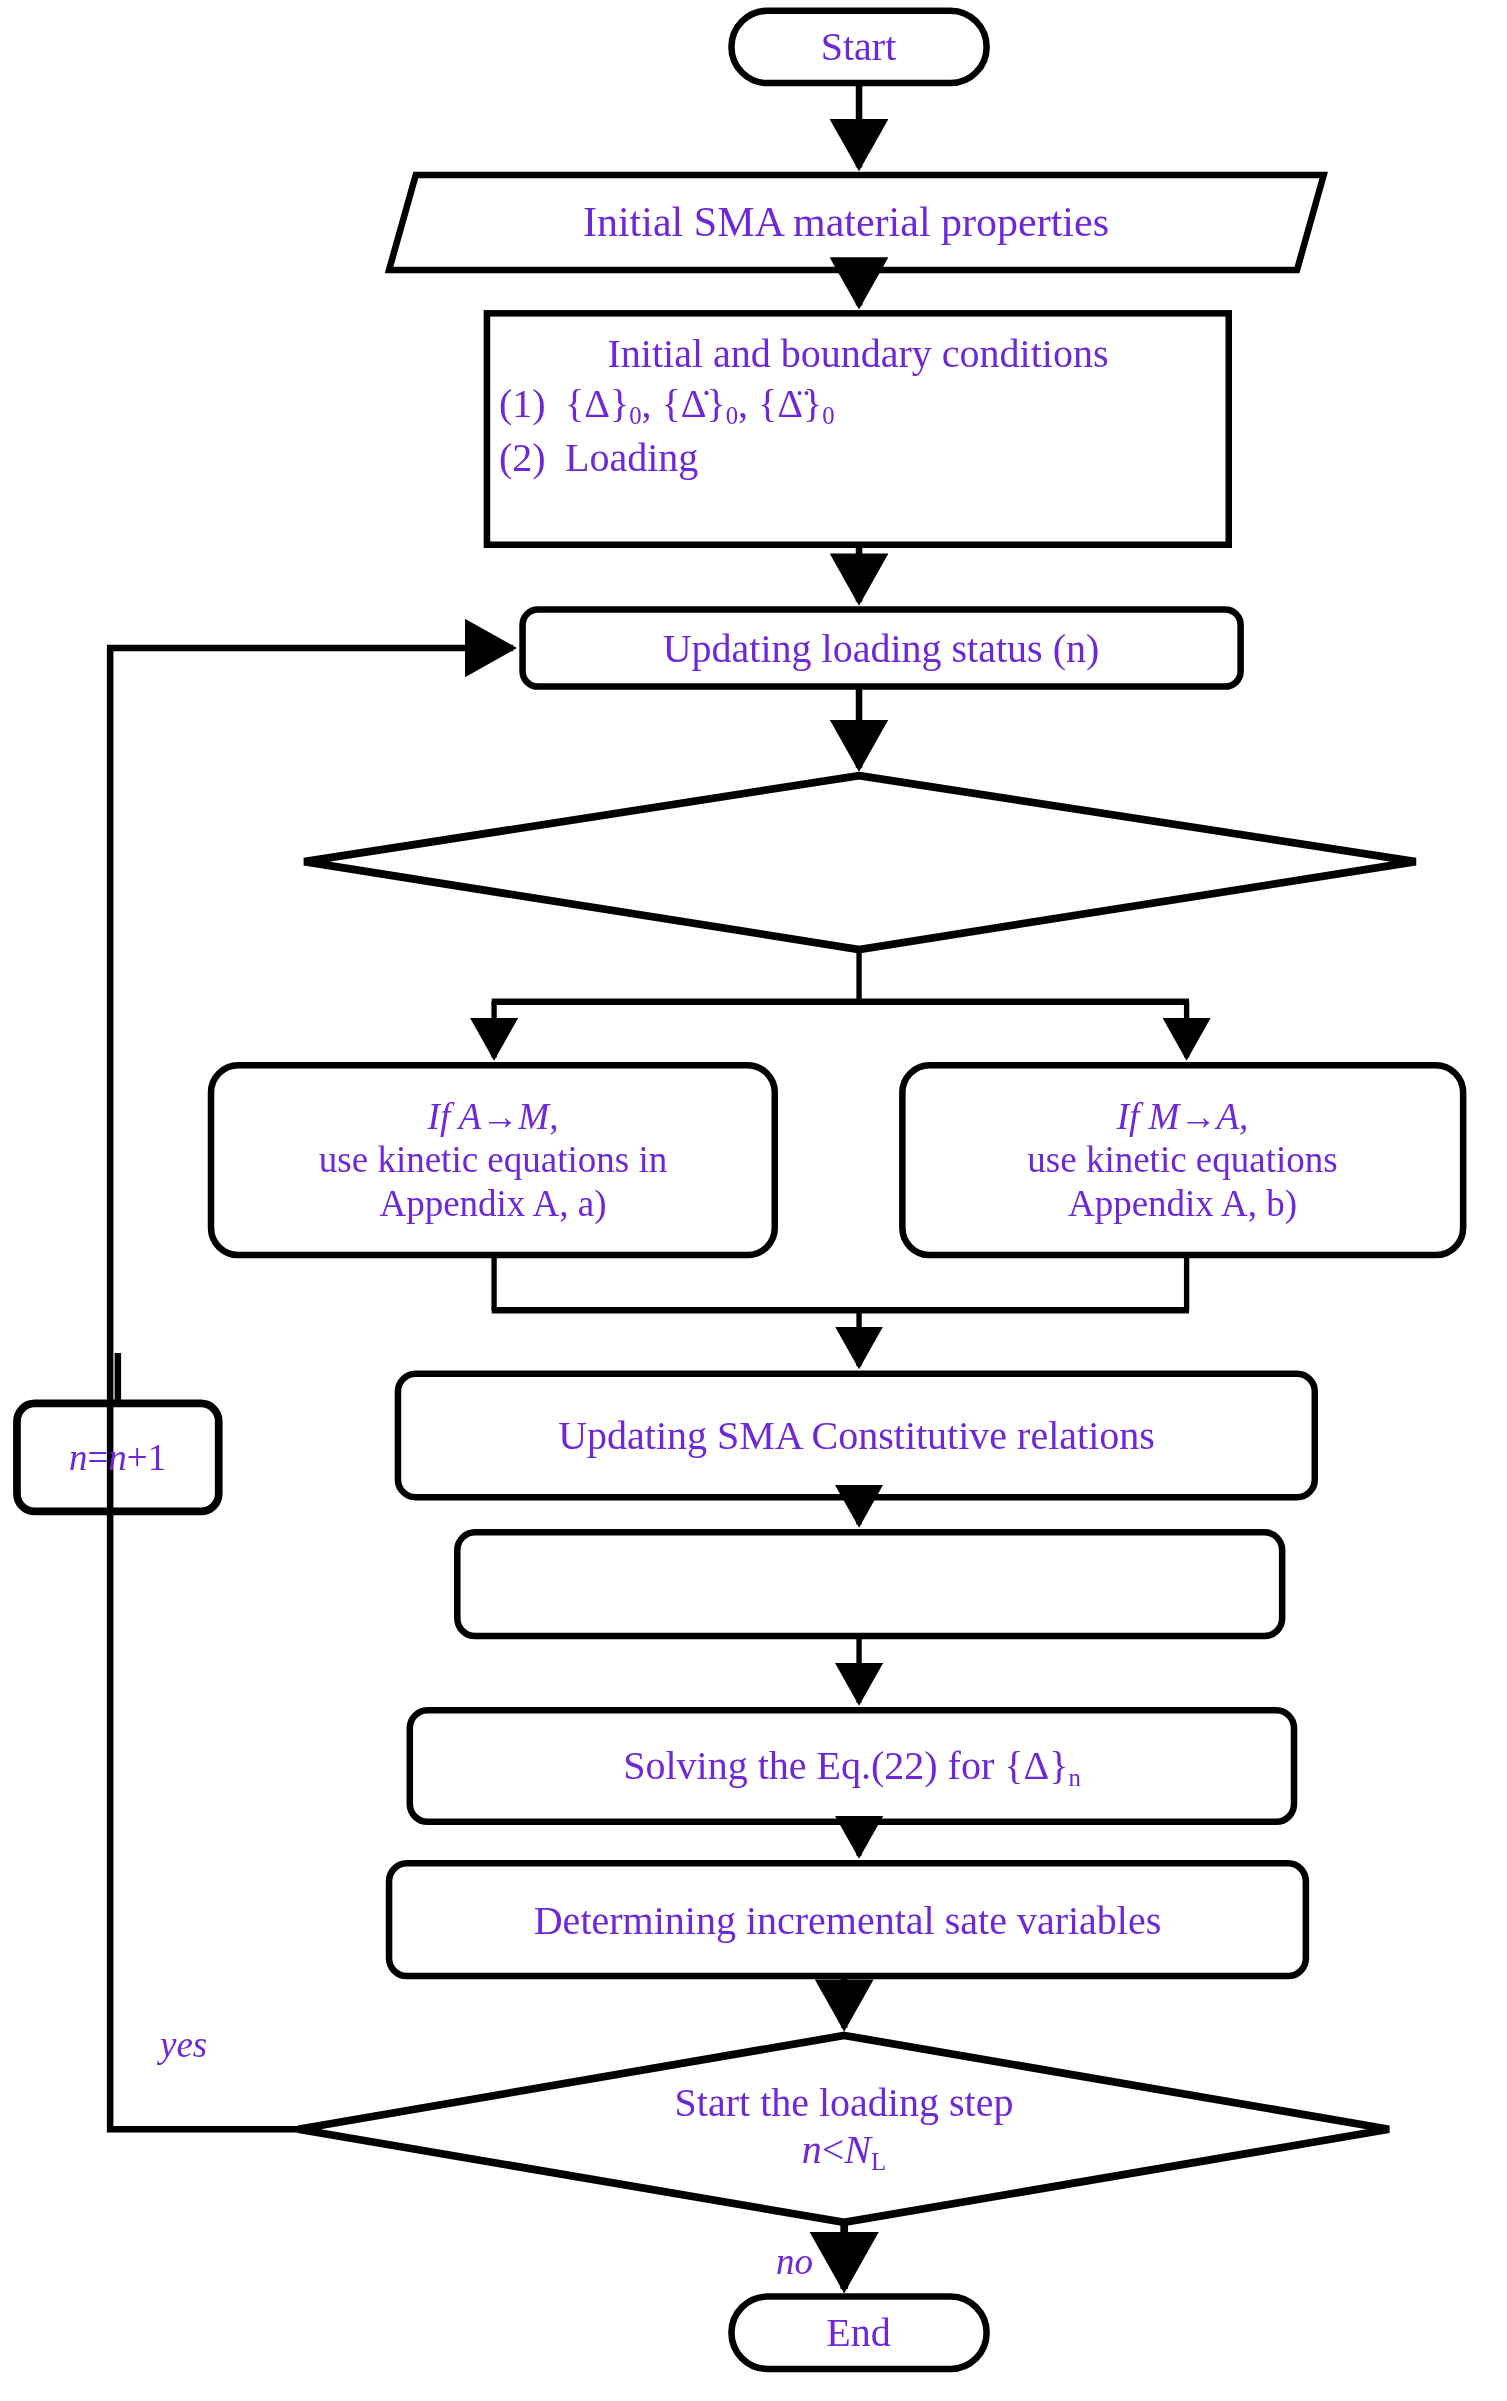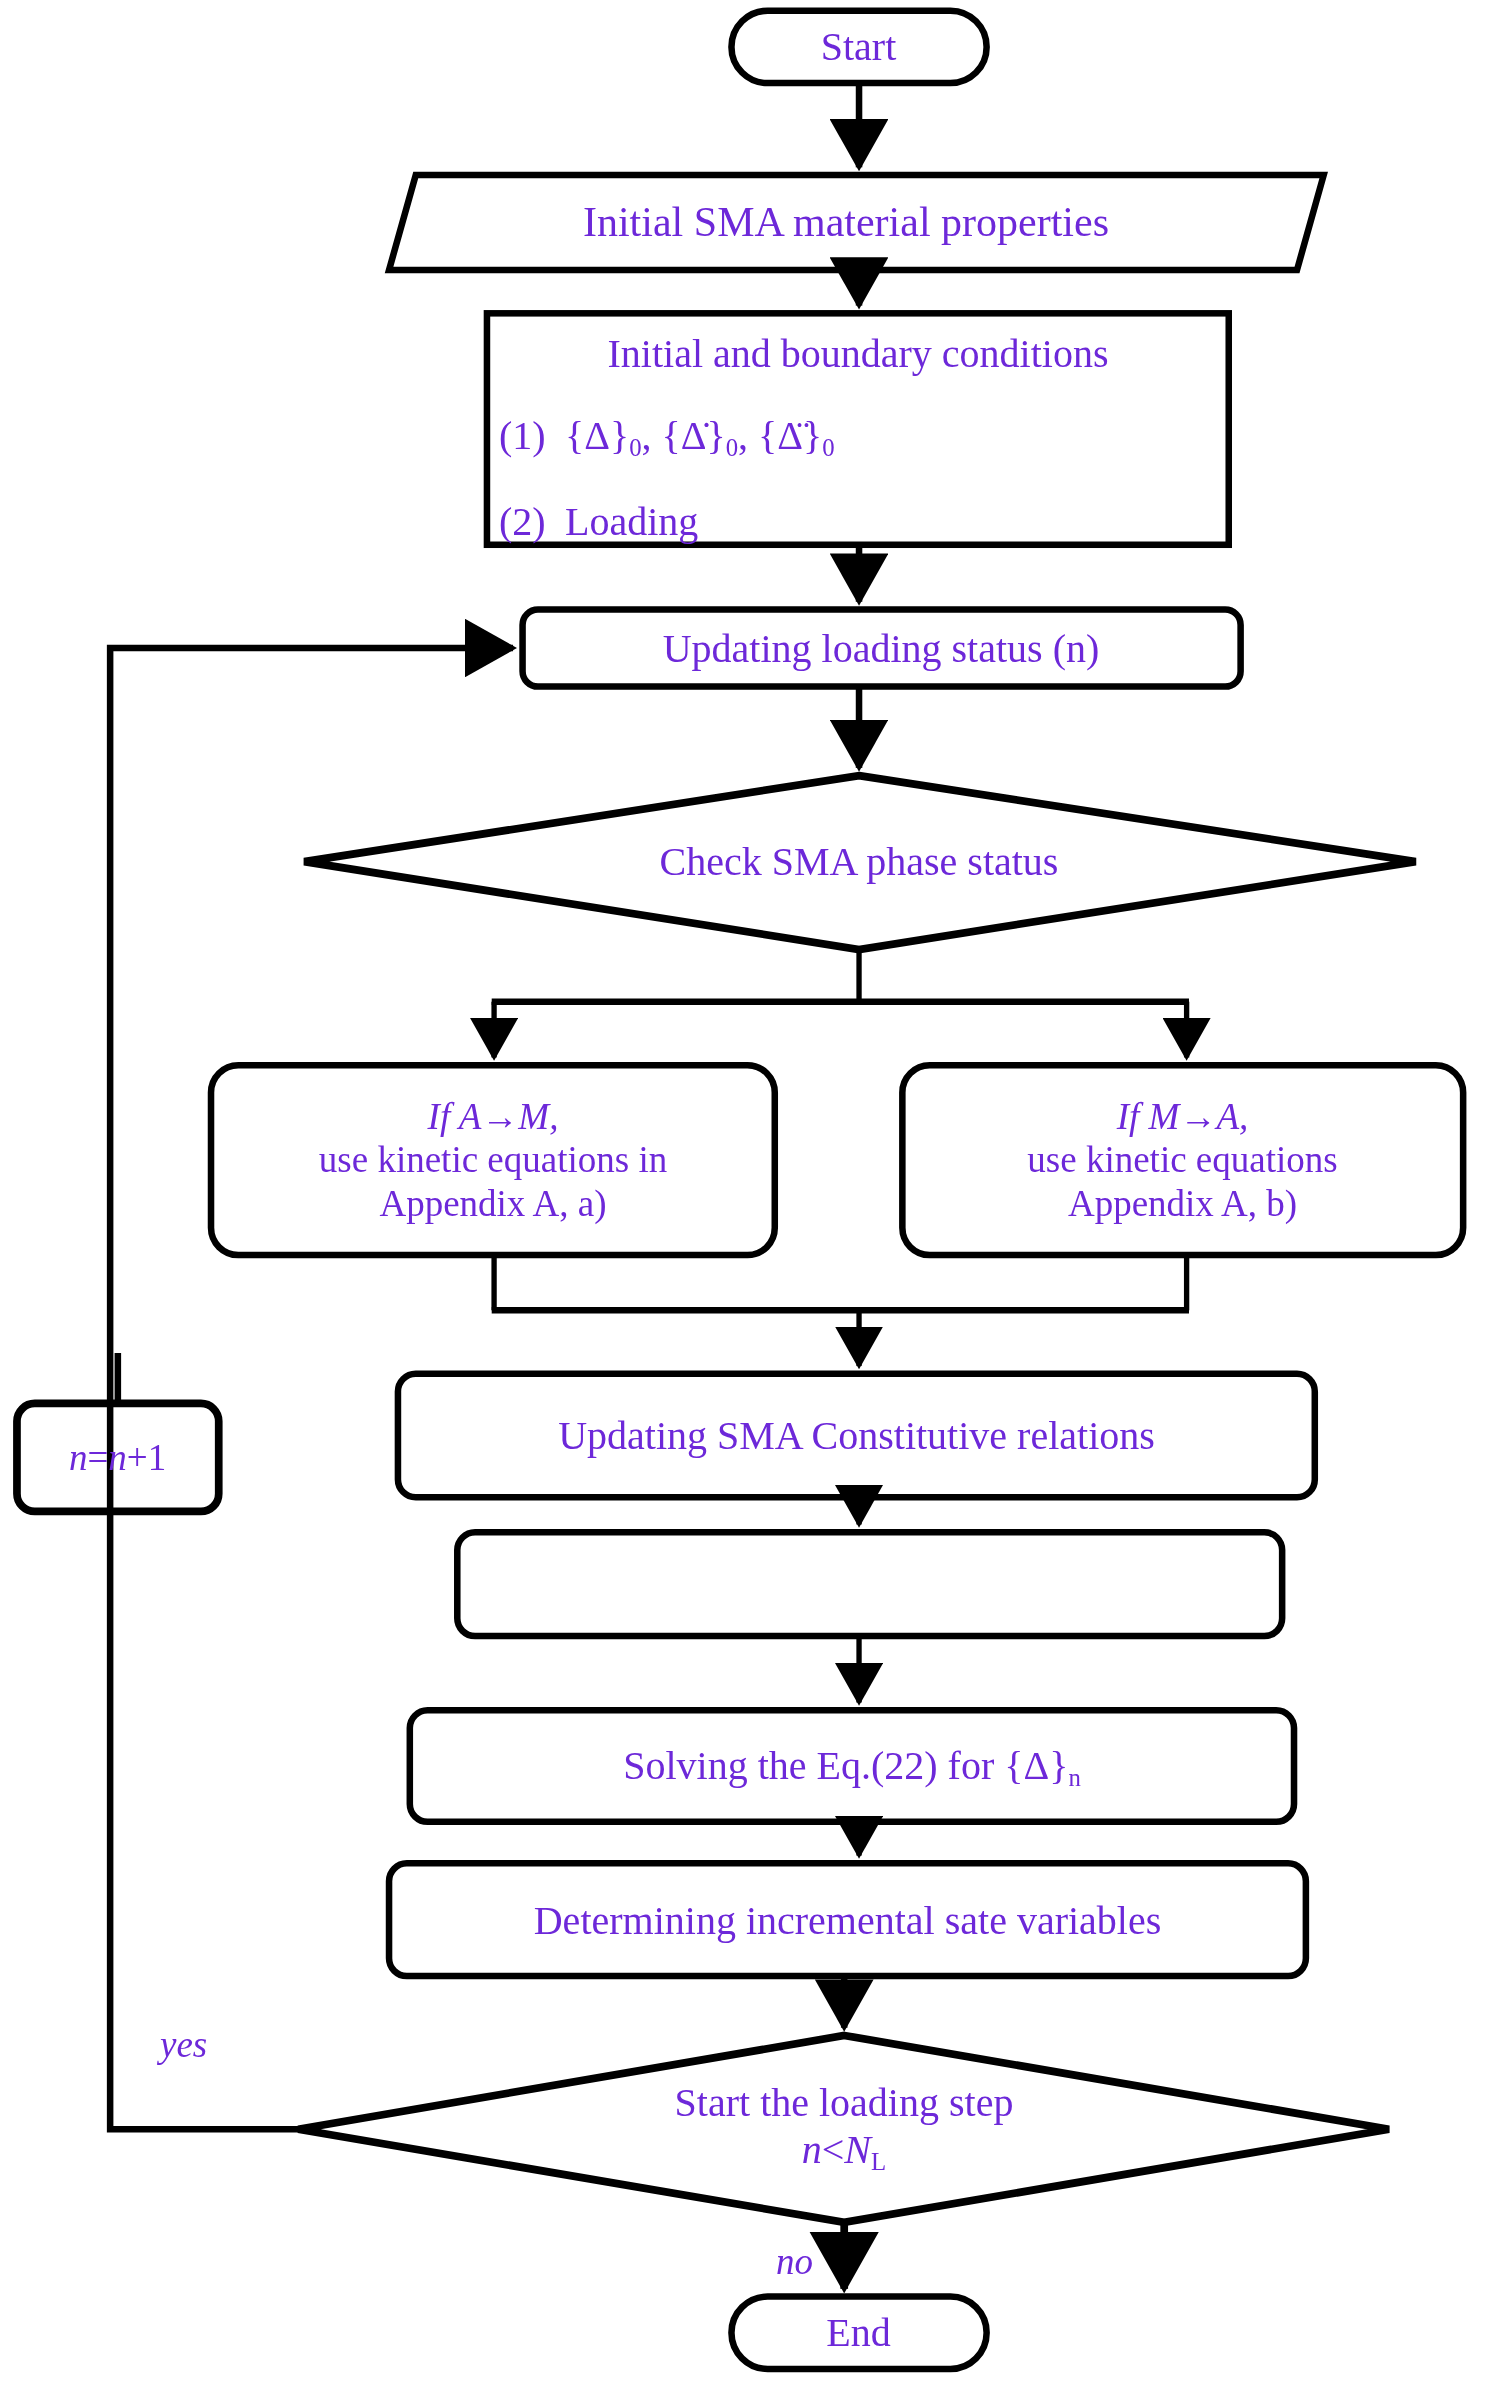--- a/index.html
+++ b/index.html
@@ -32,21 +32,20 @@
     align-items: center;
     justify-content: center;
     text-align: center;
     color: #6d28d9;
     line-height: 1.18;
     pointer-events: none;
   }
   .node-text.left-align {
     align-items: flex-start;
     text-align: left;
-    gap: 32px;
   }
   .t-start   { font-size: 40px; }
   .t-end     { font-size: 40px; }
   .t-io      { font-size: 42px; }
   .t-proc    { font-size: 40px; }
   .t-dec     { font-size: 40px; }
   .t-branch  { font-size: 37px; }
   .t-small   { font-size: 37px; }
   .t-label   { font-size: 37px; font-style: italic; }
 
@@ -168,23 +167,20 @@
     <div class="numlist cond-row">
       <span class="num">(2)</span>
       <span>Loading</span>
     </div>
   </div>
 
   <div class="node-text t-proc" style="left:522px; top:610px; width:718px; height:77px;">
     <span>Updating loading status (n)</span>
   </div>
 
-  <div class="node-text t-dec" style="left:562px; top:826px; width:594px; height:71px;">
-    <span>Check SMA phase status</span>
-  </div>
 
   <div class="node-text t-branch" style="left:211px; top:1065px; width:564px; height:190px;">
     <span class="ital">If A→M,</span>
     <span>use kinetic equations in</span>
     <span>Appendix A, a)</span>
   </div>
 
   <div class="node-text t-branch" style="left:902px; top:1065px; width:561px; height:190px;">
     <span class="ital">If M→A,</span>
     <span>use kinetic equations</span>

